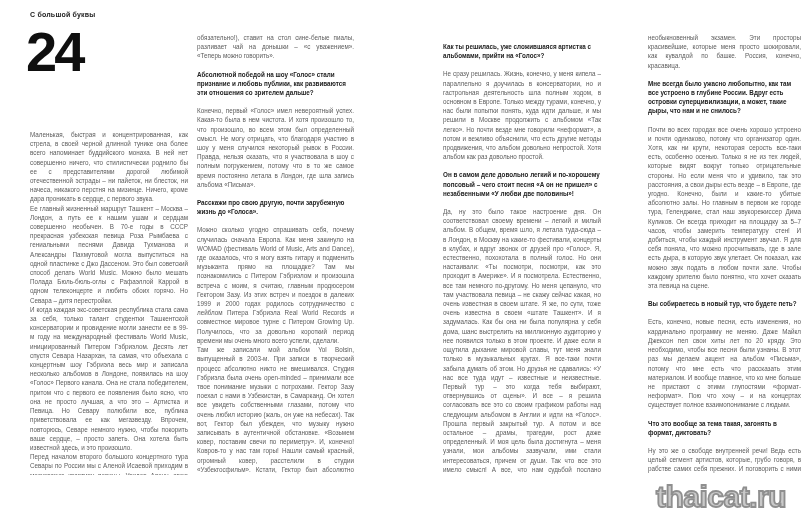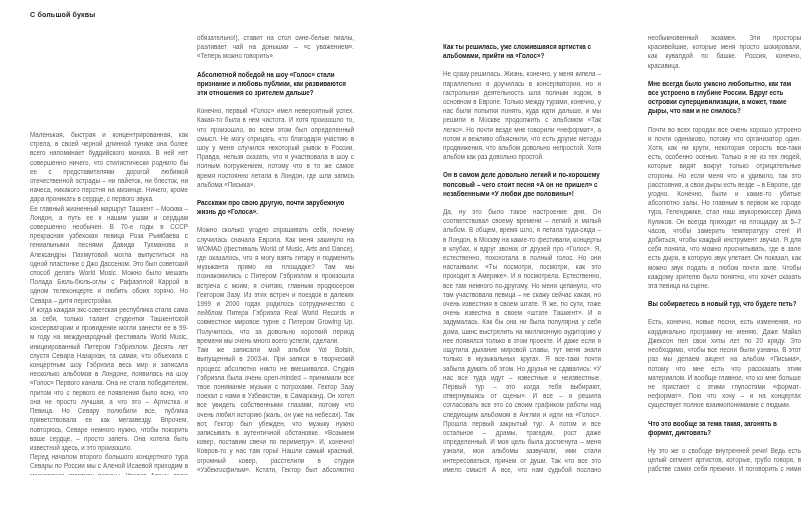--- a/index.html
+++ b/index.html
@@ -68,20 +68,21 @@
     color: #c9c9c9;
     -webkit-text-stroke: 1.8px #8f8f8f;
     text-shadow: 0 0 1px #9a9a9a;
   }
 </style>
 </head>
 <body>
 
 <div class="page">
   <div class="kicker">С большой буквы</div>
+  <div class="pagenum">24</div>
 
   <div class="col" id="col-0">
       <p class="body">Маленькая, быстрая и концентрированная, как стрела, в своей черной длинной тунике она более всего напоминает буддийского монаха. В ней нет совершенно ничего, что стилистически роднило бы ее с представителями дорогой любимой отечественной эстрады – ни пайеток, ни блесток, ни начеса, никакого перстня на мизинце. Ничего, кроме дара проникать в сердце, с первого звука.</p>
       <p class="body">Ее главный жизненный маршрут Ташкент – Москва – Лондон, а путь ее к нашим ушам и сердцам совершенно необычен. В 70-е годы в СССР прекрасная узбекская певица Роза Рымбаева с гениальными песнями Давида Тухманова и Александры Пахмутовой могла выпуститься на одной пластинке с Джо Дассеном. Это был советский способ делать World Music. Можно было мешать Полада Бюль-бюль-оглы с Рафаэллой Каррой в одном телеконцерте и любить обоих горячо. Но Севара – дитя перестройки.</p>
       <p class="body">И когда каждая экс-советская республика стала сама за себя, только талант студентки Ташкентской консерватории и провидение могли занести ее в 99-м году на международный фестиваль World Music, инициированный Питером Гэбриэлом. Десять лет спустя Севара Назархан, та самая, что объехала с концертным шоу Гэбриэла весь мир и записала несколько альбомов в Лондоне, появилась на шоу «Голос» Первого канала. Она не стала победителем, притом что с первого ее появления было ясно, что она не просто лучшая, а что это – Артистка и Певица. Но Севару полюбили все, публика приветствовала ее как мегазвезду. Впрочем, повторюсь, Севаре немного нужно, чтобы покорить ваше сердце, – просто запеть. Она хотела быть известной здесь, и это произошло.</p>
       <p class="body">Перед началом второго большого концертного тура Севары по России мы с Аленой Исаевой приходим в московскую квартиру певицы. Увидев Алену, свою давнюю знакомую, Севара радостно делится с ней последними семейными новостями – шестилетнего сынишку приняли в лондонскую школу, подвернулось место, да и он вполне заслужил: «Он с рождения трилингва, говорит по-английски очень чисто...» Севара не углубляется в тему материнства и детства, но достаточно услышать ее интонацию – незабываемый, с легкой шероховатостью голос переливается счастьем.</p>
     </div>
   <div class="col" id="col-1">
       <p class="body">обязательно!), ставит на стол сине-белые пиалы, разливает чай на донышки – «с уважением». «Теперь можно говорить».</p>
       <p class="question">Абсолютной победой на шоу «Голос» стали признание и любовь публики, как развиваются эти отношения со зрителем дальше?</p>
@@ -99,13 +100,14 @@
   <div class="col" id="col-3">
       <p class="body">необыкновенный экзамен. Эти просторы красивейшие, которые меня просто шокировали, как кувалдой по башке. Россия, конечно, красавица.</p>
       <p class="question">Мне всегда было ужасно любопытно, как там все устроено в глубине России. Вдруг есть островки суперцивилизации, а может, такие дыры, что нам и не снилось?</p>
       <p class="body">Почти во всех городах все очень хорошо устроено и почти одинаково, потому что организатор один. Хотя, как ни крути, некоторая серость все-таки есть, особенно осенью. Только я не из тех людей, которые видят вокруг только отрицательные стороны. Но если меня что и удивило, так это расстояния, а свои дыры есть везде – в Европе, где угодно. Конечно, были и какие-то убитые абсолютно залы. Но главным в первом же городе тура, Геленджике, стал наш звукорежиссер Дима Куликов. Он всегда приходит на площадку за 5–7 часов, чтобы замерить температуру стен! И добиться, чтобы каждый инструмент звучал. Я для себя поняла, что можно просчитывать, где в зале есть дыра, в которую звук улетает. Он показал, как можно звук подать в любом почти зале. Чтобы каждому зрителю было понятно, что хочет сказать эта певица на сцене.</p>
       <p class="question">Вы собираетесь в новый тур, что будете петь?</p>
       <p class="body">Есть, конечно, новые песни, есть изменения, но кардинально программу не меняю. Даже Майкл Джексон пел свои хиты лет по 20 кряду. Это необходимо, чтобы все песни были узнаны. В этот раз мы делаем акцент на альбом «Письма», потому что мне есть что рассказать этим материалом. И вообще главное, что ко мне больше не пристают с этими глупостями «формат-неформат». Пою что хочу – и на концертах существует полное взаимопонимание с людьми.</p>
       <p class="question">Что это вообще за тема такая, загонять в формат, диктовать?</p>
       <p class="body">Ну это же о свободе внутренней речи! Ведь есть целый сегмент артистов, которые, грубо говоря, в рабстве самих себя прежних. И поговорить с ними самими не о чем. Я знаю таких артистов. Но завидуешь белоснежной завистью совершенно свободным, таким как Гектор Зазу, Слава Бутусов, БГ. Хотя в определенном смысле я иду в том же ряду, может, у меня не такая великая мысль, но она моя. А этим мир и прекрасен.</p>
     </div>
 
+  <div class="watermark">thaicat.ru</div>
 </div>
 
 </body></html>

